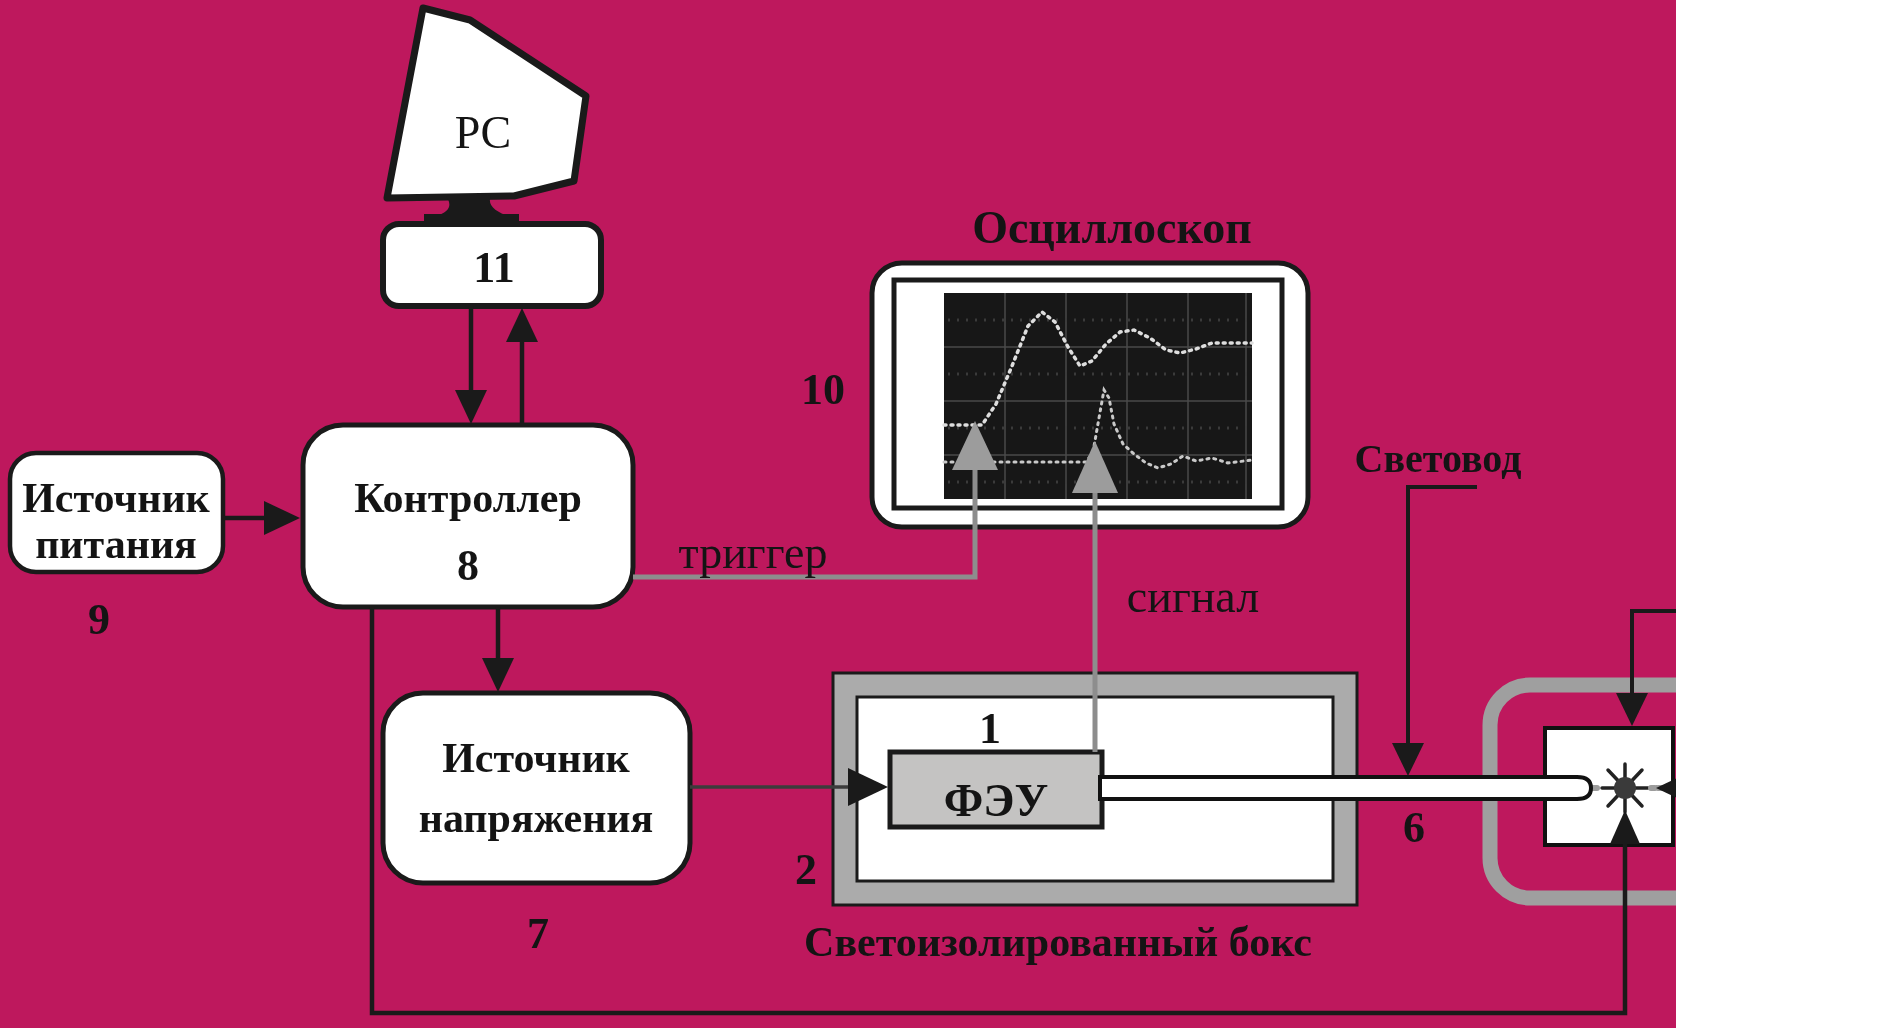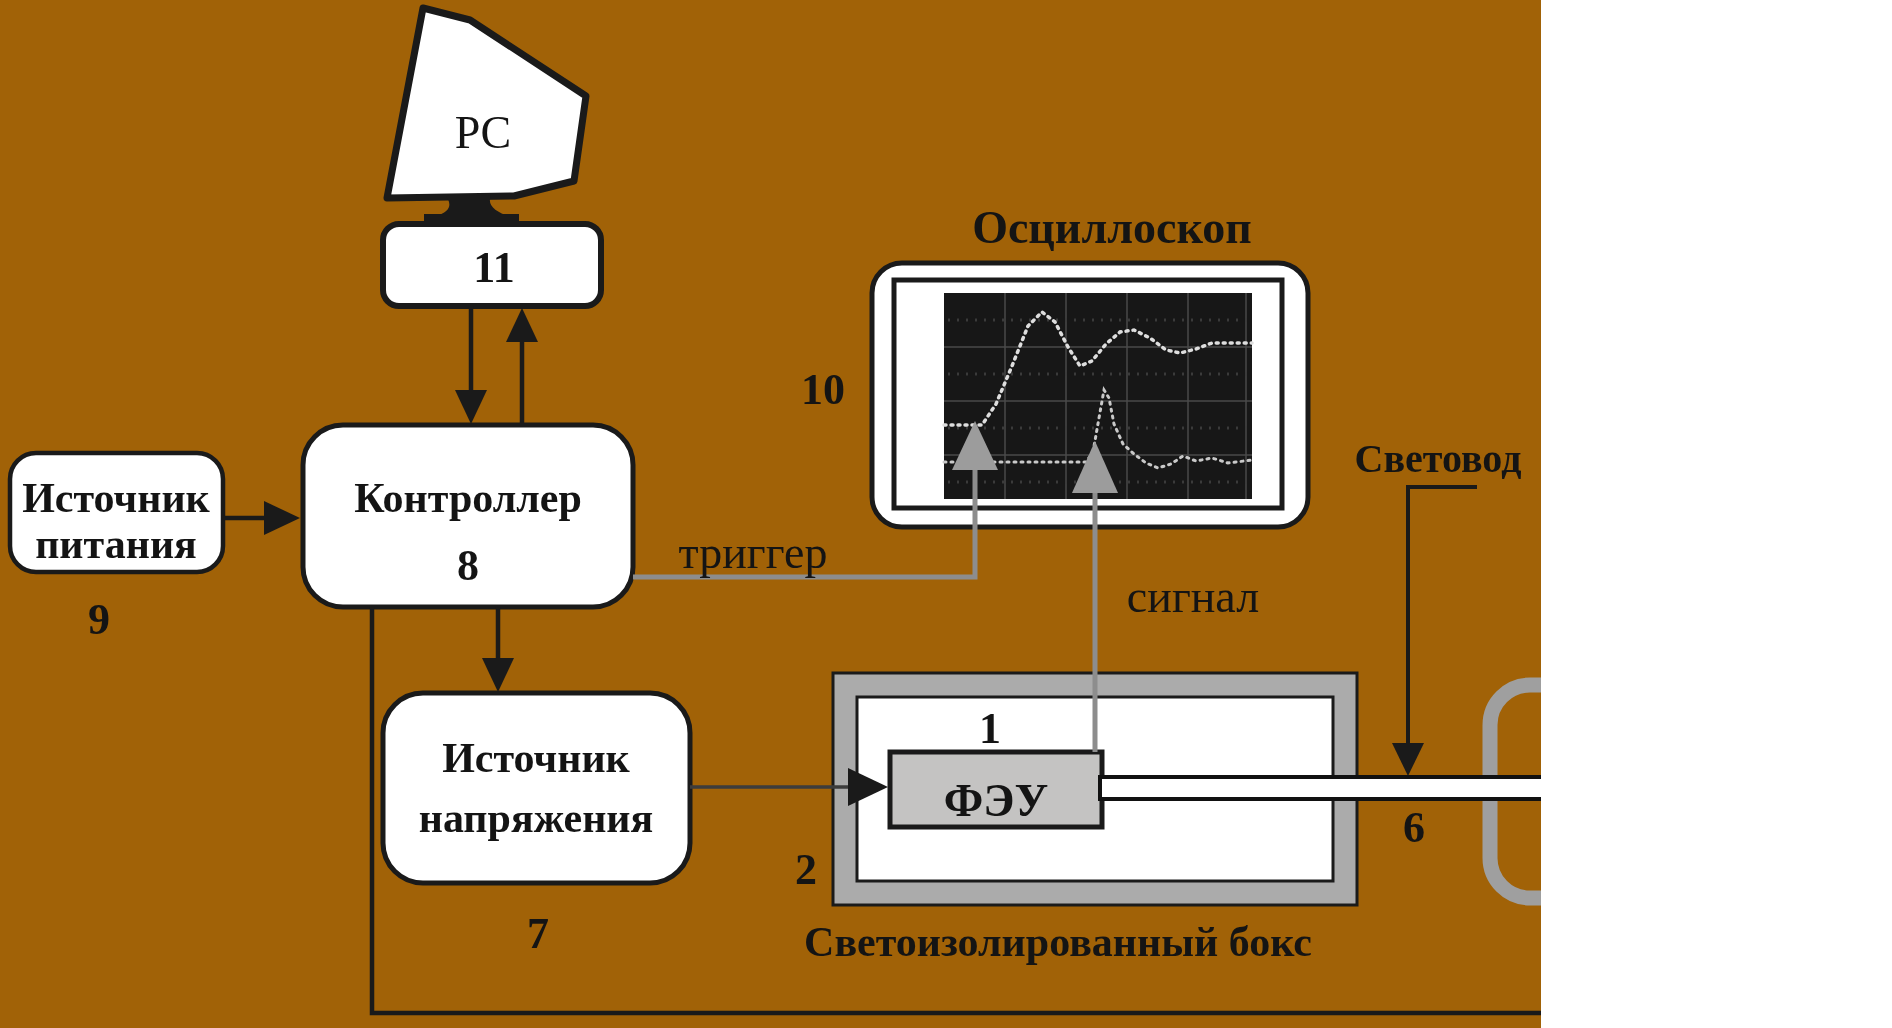--- a/index.html
+++ b/index.html
@@ -1,16 +1,16 @@
 <!DOCTYPE html>
 <html><head>
 <meta charset="utf-8">
 <style>
   html,body{margin:0;padding:0;background:#ffffff;}
-  .canvas{position:relative;width:1541px;height:1028px;background:#a16207;overflow:hidden;}
+  .canvas{position:relative;width:1676px;height:1028px;background:#be185d;overflow:hidden;}
   svg{display:block;}
   text{font-family:"Liberation Serif","DejaVu Serif",serif;fill:#141414;}
   .lbl-bold{font-weight:bold;}
   .lbl-num{font-weight:bold;font-size:44px;}
   .lbl-box{font-weight:bold;font-size:42px;}
   .lbl-plain{font-weight:normal;font-size:46px;}
   .node{fill:#ffffff;stroke:#1a1a1a;}
   .wire{fill:none;stroke:#1a1a1a;stroke-width:4.5;}
   .ptr{fill:none;stroke:#1a1a1a;stroke-width:4;}
   .head{fill:#1a1a1a;stroke:none;}

